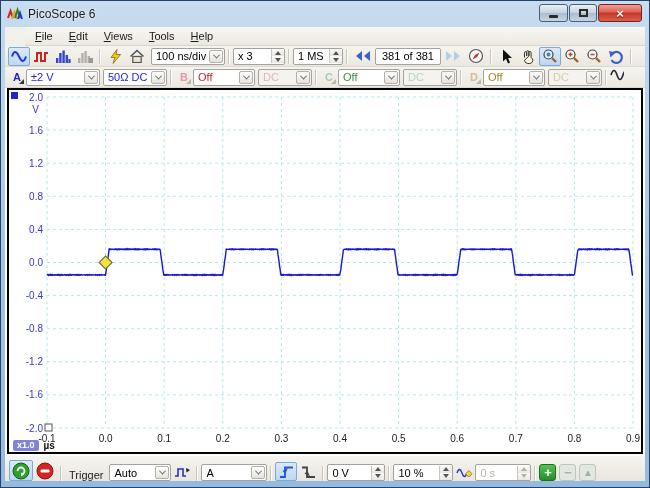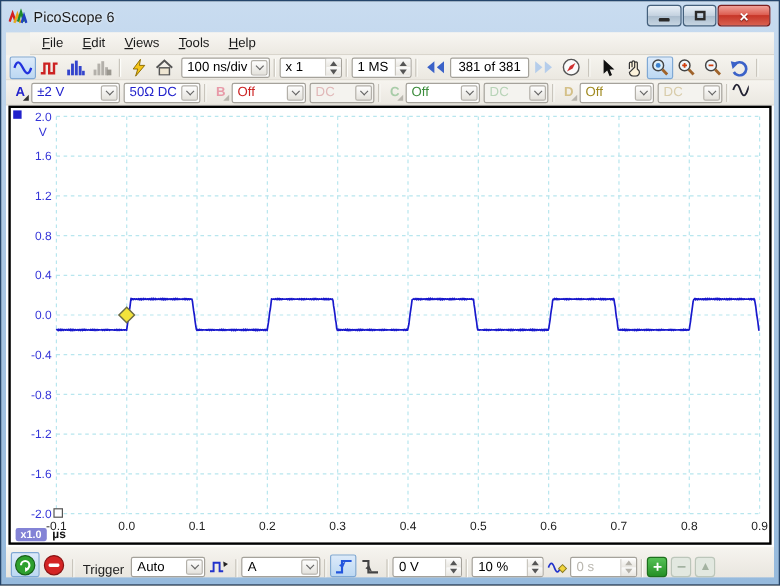--- a/index.html
+++ b/index.html
@@ -140,21 +140,21 @@
         </svg>
       </div>
       <div class="dd" style="width:74px;margin-left:3px">
         <span class="val">100 ns/div</span>
         <span class="arrowbox">
             <span class="chev"></span>
           </span>
       </div>
       <div class="sep"></div>
       <div class="spin" style="width:52px">
-        <span class="val">x 1</span>
+        <span class="val">x 3</span>
         <span class="updown">
             <div>
               <span class="tri-u"></span>
             </div>
             <div>
               <span class="tri-d"></span>
             </div>
           </span>
       </div>
       <div class="sep"></div>

